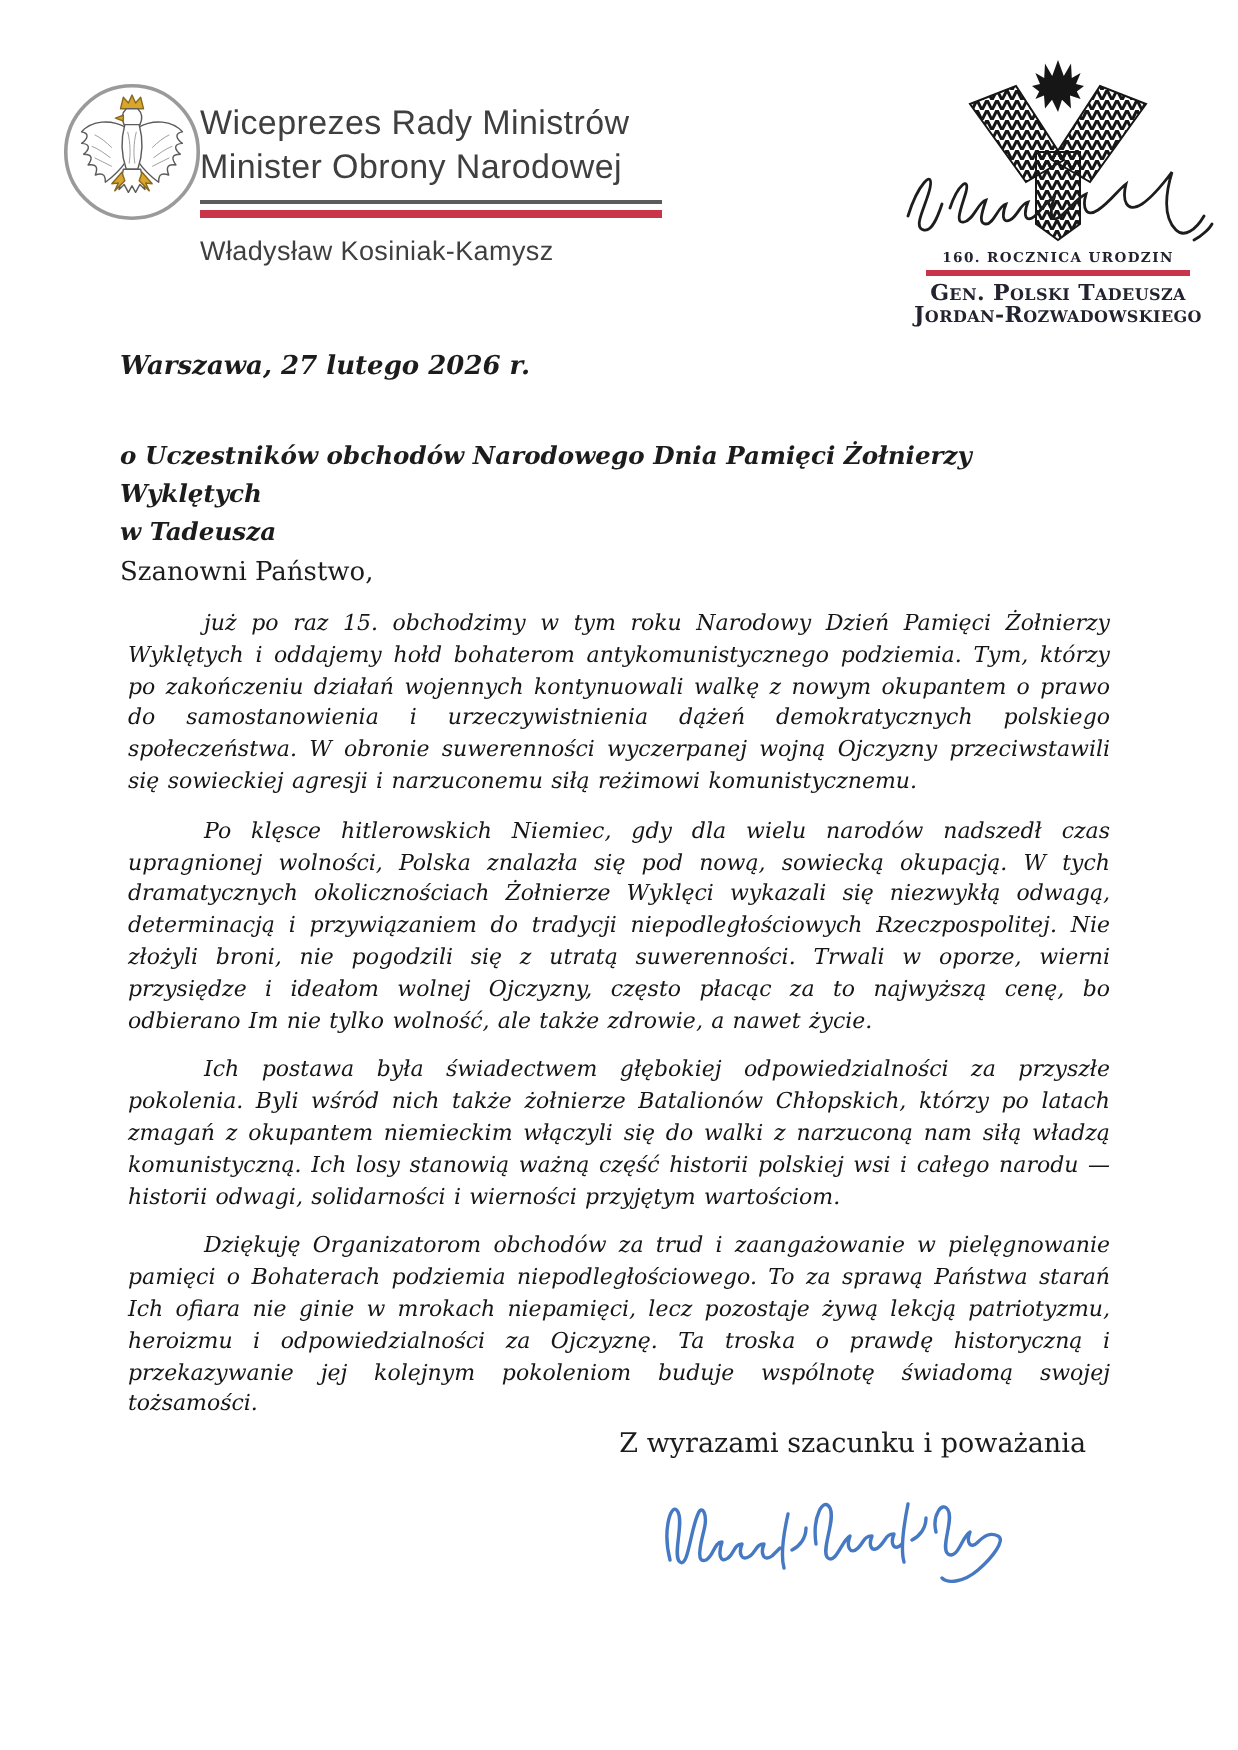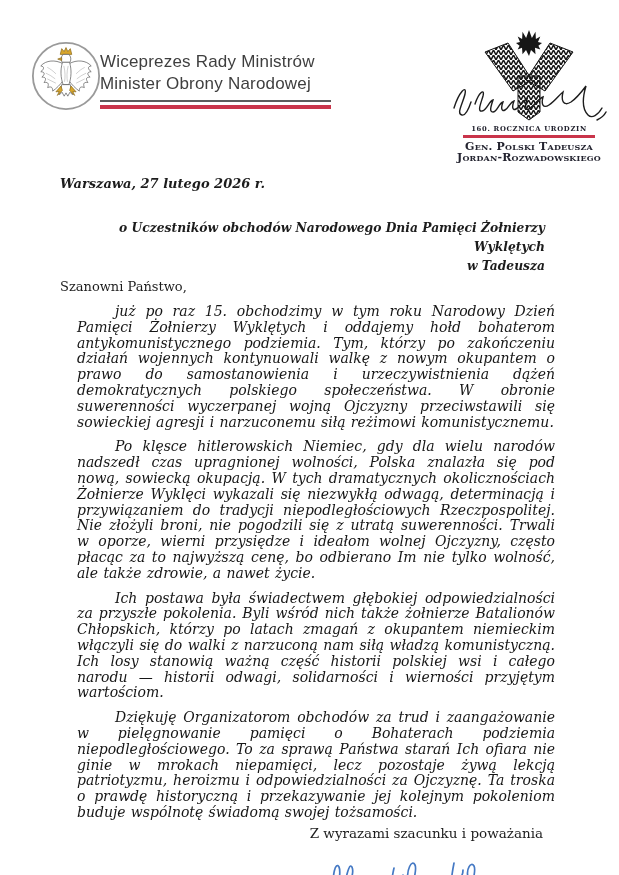--- a/index.html
+++ b/index.html
@@ -27,28 +27,28 @@
   
   .right-emblem{position:absolute;left:403px;top:30px;width:156px;text-align:center;color:#23232f;margin-left:48px;}
   .right-emblem svg{display:block;margin:0 auto;}
   .anniv{font-size:6.8px;font-weight:bold;letter-spacing:0.7px;margin-top:-5px;white-space:nowrap;}
   .anniv-rule{width:132px;height:2.5px;background:#c9344a;margin:2px auto 3px auto;}
   .patron{font-weight:bold;font-variant:small-caps;font-size:11px;line-height:11.5px;letter-spacing:0.2px;white-space:nowrap;}
 
   
   .letter-body{position:absolute;left:60px;top:176px;width:495px;}
   .dateline{padding-right:10px;font-style:italic;font-weight:bold;font-size:13px;line-height:15px;}
-  .subject{margin-top:27px;text-align:right;padding-right:10px;font-style:italic;font-weight:bold;font-size:12.3px;line-height:19px;}
+  .subject{margin-top:27px;text-align:left;padding-right:10px;font-style:italic;font-weight:bold;font-size:12.3px;line-height:19px;}
   .salutation{margin-top:4px;font-size:13px;line-height:16px;}
   p.body-par{
-    margin:9px 0 0 17px;
+    margin:9px 0 0 4px;
     text-align:justify;
     text-indent:38px;
     font-style:italic;
-    font-size:14px;
+    font-size:11px;
     line-height:15.8px;
     word-spacing:0.06em;
     color:#161616;
   }
   .closing{margin-top:9px;font-style:italic;font-size:13px;line-height:16px;text-indent:38px;}
   .valediction{margin-top:4px;text-align:right;padding-right:12px;font-size:13.5px;line-height:17px;}
   .blue-signature{margin-top:13px;margin-left:268px;display:block;}
 </style>
 </head>
 <body>
@@ -76,20 +76,21 @@
   </svg>
 
   <div class="ministry">
     <div class="ministry-line">Wiceprezes Rady Ministrów</div>
     <div class="ministry-line">Minister Obrony Narodowej</div>
     <div class="flag-rule">
       <div class="bar-gray"></div>
       <div class="bar-gap"></div>
       <div class="bar-red"></div>
     </div>
+    <div class="minister-name">Władysław Kosiniak-Kamysz</div>
   </div>
 
   <div class="right-emblem">
     <svg viewBox="0 0 156 100" width="156" height="100" aria-hidden="true">
       <defs>
         <pattern id="braid" width="5" height="5" patternUnits="userSpaceOnUse">
           <path d="M0,5 L2.5,0 L5,5" fill="none" stroke="#161616" stroke-width="1.5"></path>
         </pattern>
       </defs>
       <polygon fill="#161616" points="78,0 80.9,8 84.5,1.7 84.9,9 89.3,6.5 87,12 91,13 87.4,15.7 89.3,19.5 84,17.7 84.5,24.3 80,19.9 78,26 75,19.9 71.5,24.3 71,17.7 66.7,19.5 68.6,15.7 65,13 69,12 66.7,6.5 71.1,9 71.5,1.7 75.1,8"></polygon>

